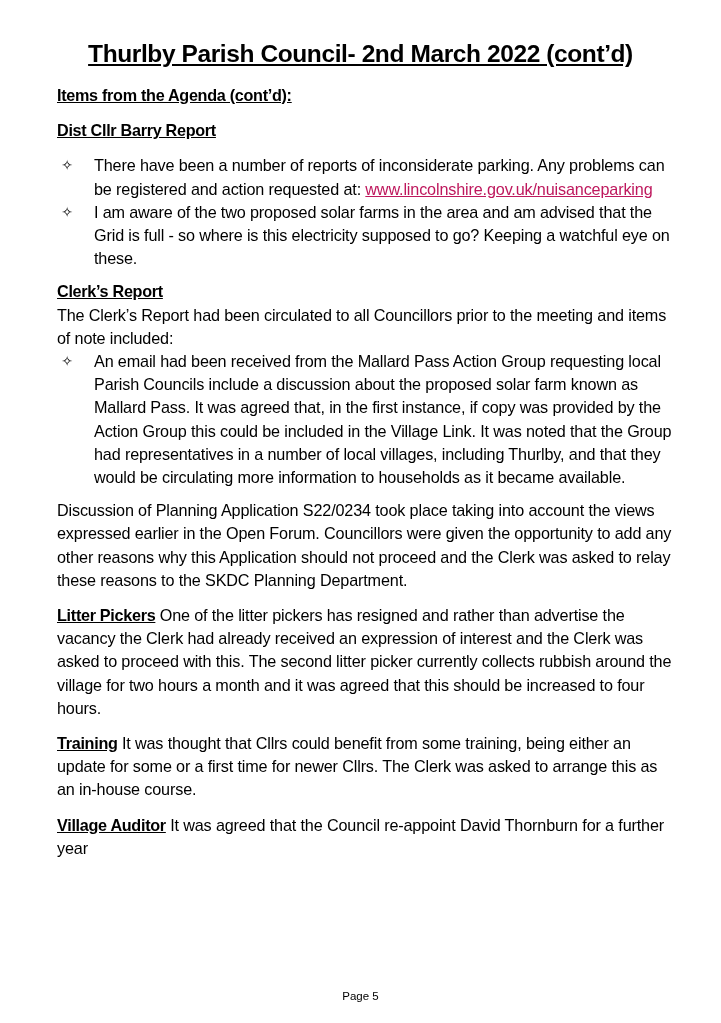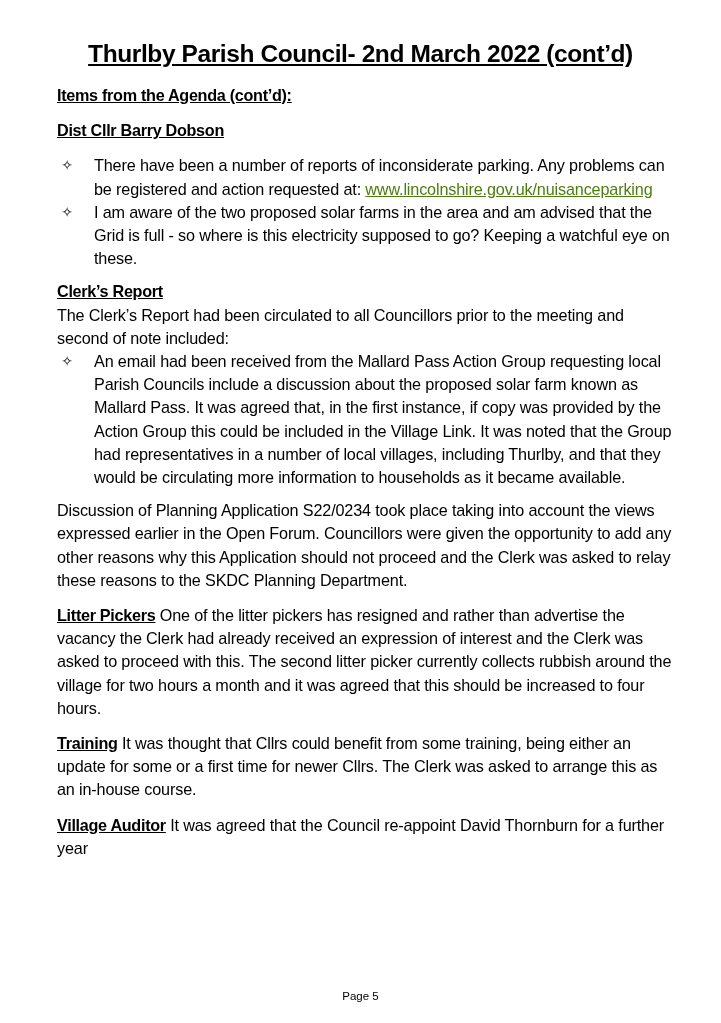--- a/index.html
+++ b/index.html
@@ -20,61 +20,61 @@
   .h { font-weight: bold; text-decoration: underline; display: inline; letter-spacing: -0.3px; }
   .p { margin: 0; }
   .gap-s { height: 10px; }
   .gap-m { height: 12px; }
   ul.bullets { list-style: none; margin: 0; padding: 0; }
   ul.bullets li { position: relative; padding-left: 37px; margin: 0; }
   ul.bullets li .bullet {
     position: absolute; left: 0; top: 0; width: 20px; text-align: center;
     font-family: "DejaVu Sans", sans-serif; font-size: 14px;
   }
-  a.link { color: #4d7c0f; }
+  a.link { color: #be185d; }
   .footer {
     position: absolute; top: 990px; left: 0; width: 721px; text-align: center;
     font-size: 11.5px;
   }
 </style>
 </head>
 <body>
 
 <div class="page">
   <div class="title">Thurlby Parish Council- 2nd March 2022 (cont’d)</div>
 
   <div class="content">
     <p class="p">
       <span class="h">Items from the Agenda (cont’d):</span>
     </p>
     <div class="gap-m"></div>
 
     <section>
       <p class="p">
-        <span class="h">Dist Cllr Barry Dobson</span>
+        <span class="h">Dist Cllr Barry Report</span>
       </p>
       <div class="gap-m"></div>
       <ul class="bullets">
         <li>
           <span class="bullet">✧</span>
           <span>There have been a number of reports of inconsiderate parking. Any problems can be registered and action requested at: </span><a class="link" href="#">www.lincolnshire.gov.uk/nuisanceparking</a>
         </li>
         <li>
           <span class="bullet">✧</span>
           <span>I am aware of the two proposed solar farms in the area and am advised that the Grid is full - so where is this electricity supposed to go? Keeping a watchful eye on these.</span>
         </li>
       </ul>
     </section>
     <div class="gap-s"></div>
 
     <section>
       <p class="p">
         <span class="h">Clerk’s Report</span>
       </p>
-      <p class="p">The Clerk’s Report had been circulated to all Councillors prior to the meeting and second of note included:</p>
+      <p class="p">The Clerk’s Report had been circulated to all Councillors prior to the meeting and items of note included:</p>
       <ul class="bullets">
         <li>
           <span class="bullet">✧</span>
           <span>An email had been received from the Mallard Pass Action Group requesting local Parish Councils include a discussion about the proposed solar farm known as Mallard Pass. It was agreed that, in the first instance, if copy was provided by the Action Group this could be included in the Village Link. It was noted that the Group had representatives in a number of local villages, including Thurlby, and that they would be circulating more information to households as it became available.</span>
         </li>
       </ul>
     </section>
     <div class="gap-s"></div>
 
     <section>

